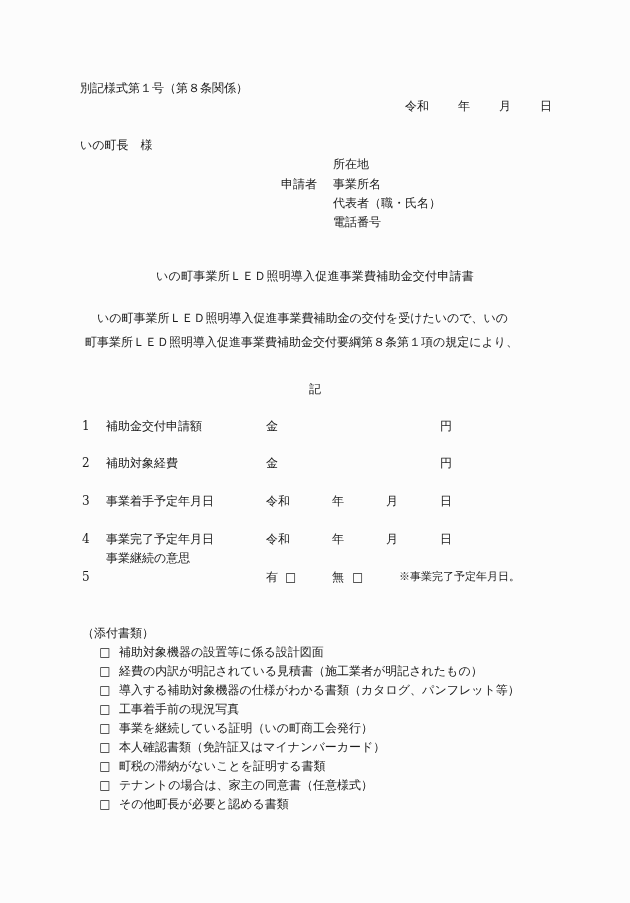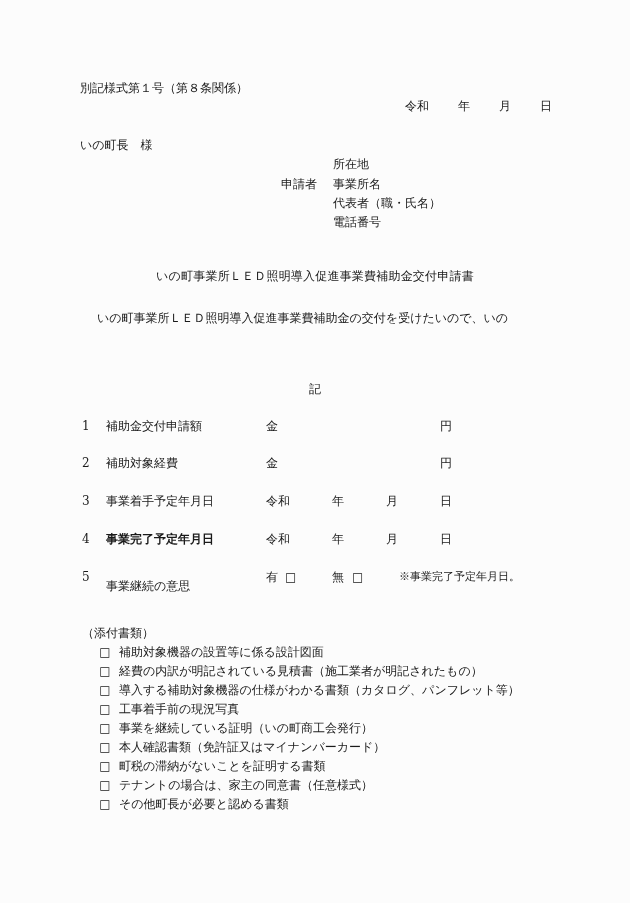--- a/index.html
+++ b/index.html
@@ -53,20 +53,21 @@
   <span class="abs applicant-field" style="top:156px;">所在地</span>
   <span class="abs applicant-field" style="top:176px;">事業所名</span>
   <span class="abs applicant-field" style="top:195px;">代表者（職・氏名）</span>
   <span class="abs applicant-field" style="top:214px;">電話番号</span>
 </div>
 
 <div class="abs doc-title">いの町事業所ＬＥＤ照明導入促進事業費補助金交付申請書</div>
 
 <div class="abs body-para">
   <p>　いの町事業所ＬＥＤ照明導入促進事業費補助金の交付を受けたいので、いの</p>
+  <p>町事業所ＬＥＤ照明導入促進事業費補助金交付要綱第８条第１項の規定により、</p>
 </div>
 
 <div class="abs ki">記</div>
 
 <div>
   <span class="abs row-num" style="top:418px;">1</span>
   <span class="abs row-label" style="top:418px;">補助金交付申請額</span>
   <span class="abs row-c1" style="top:418px;">金</span>
   <span class="abs" style="left:290px; top:418px; width:140px; height:16px;"></span>
   <span class="abs" style="top:418px; left:440px;">円</span>
@@ -84,30 +85,30 @@
   <span class="abs row-num" style="top:493px;">3</span>
   <span class="abs row-label" style="top:493px;">事業着手予定年月日</span>
   <span class="abs row-c1" style="top:493px;">令和</span>
   <span class="abs" style="top:493px; left:332px;">年</span>
   <span class="abs" style="top:493px; left:386px;">月</span>
   <span class="abs" style="top:493px; left:440px;">日</span>
 </div>
 
 <div>
   <span class="abs row-num" style="top:531px;">4</span>
-  <span class="abs row-label" style="top:531px;font-weight:bold;">事業完了予定年月日</span>
+  <span class="abs row-label" style="top:531px;">事業完了予定年月日</span>
   <span class="abs row-c1" style="top:531px;">令和</span>
   <span class="abs" style="top:531px; left:332px;">年</span>
   <span class="abs" style="top:531px; left:386px;">月</span>
   <span class="abs" style="top:531px; left:440px;">日</span>
 </div>
 
 <div>
   <span class="abs row-num" style="top:569px;">5</span>
-  <span class="abs row-label" style="top:578px;">事業継続の意思</span>
+  <span class="abs row-label" style="top:550px;">事業継続の意思</span>
   <span class="abs row-c1" style="top:569px;">有</span>
   <span class="abs checkbox-glyph" style="top:569px; left:285px;">□</span>
   <span class="abs" style="top:569px; left:332px;">無</span>
   <span class="abs checkbox-glyph" style="top:569px; left:352px;">□</span>
   <span class="abs" style="top:569px; left:399px; font-size:11px;">※事業完了予定年月日。</span>
 </div>
 
 <div class="abs attach-heading">（添付書類）</div>
 
 <div>

